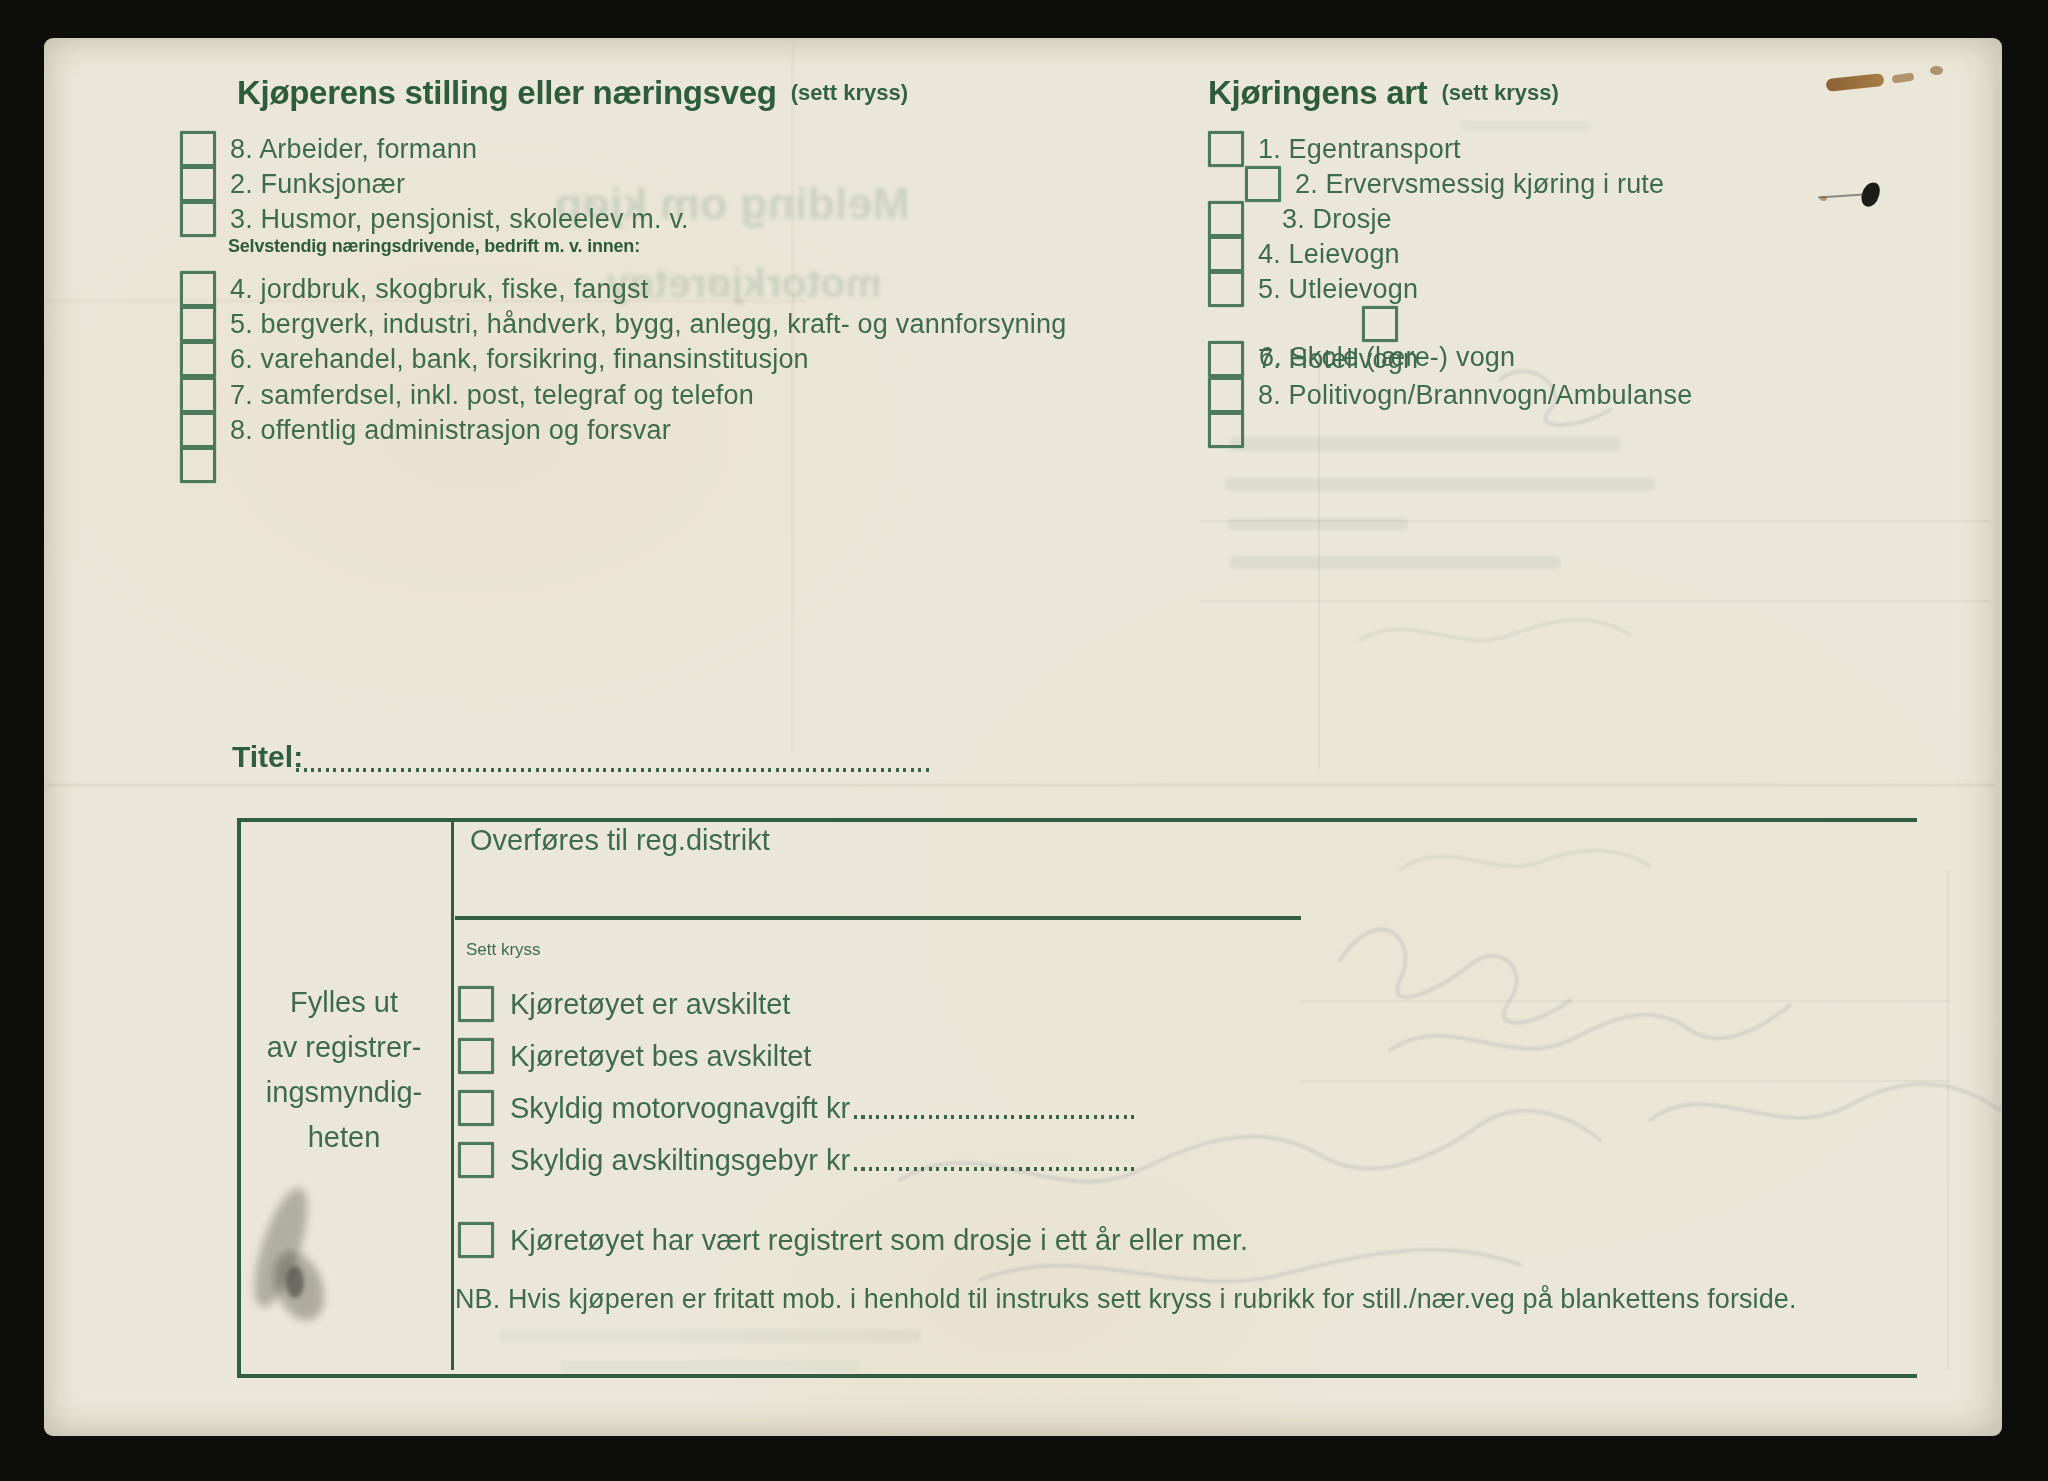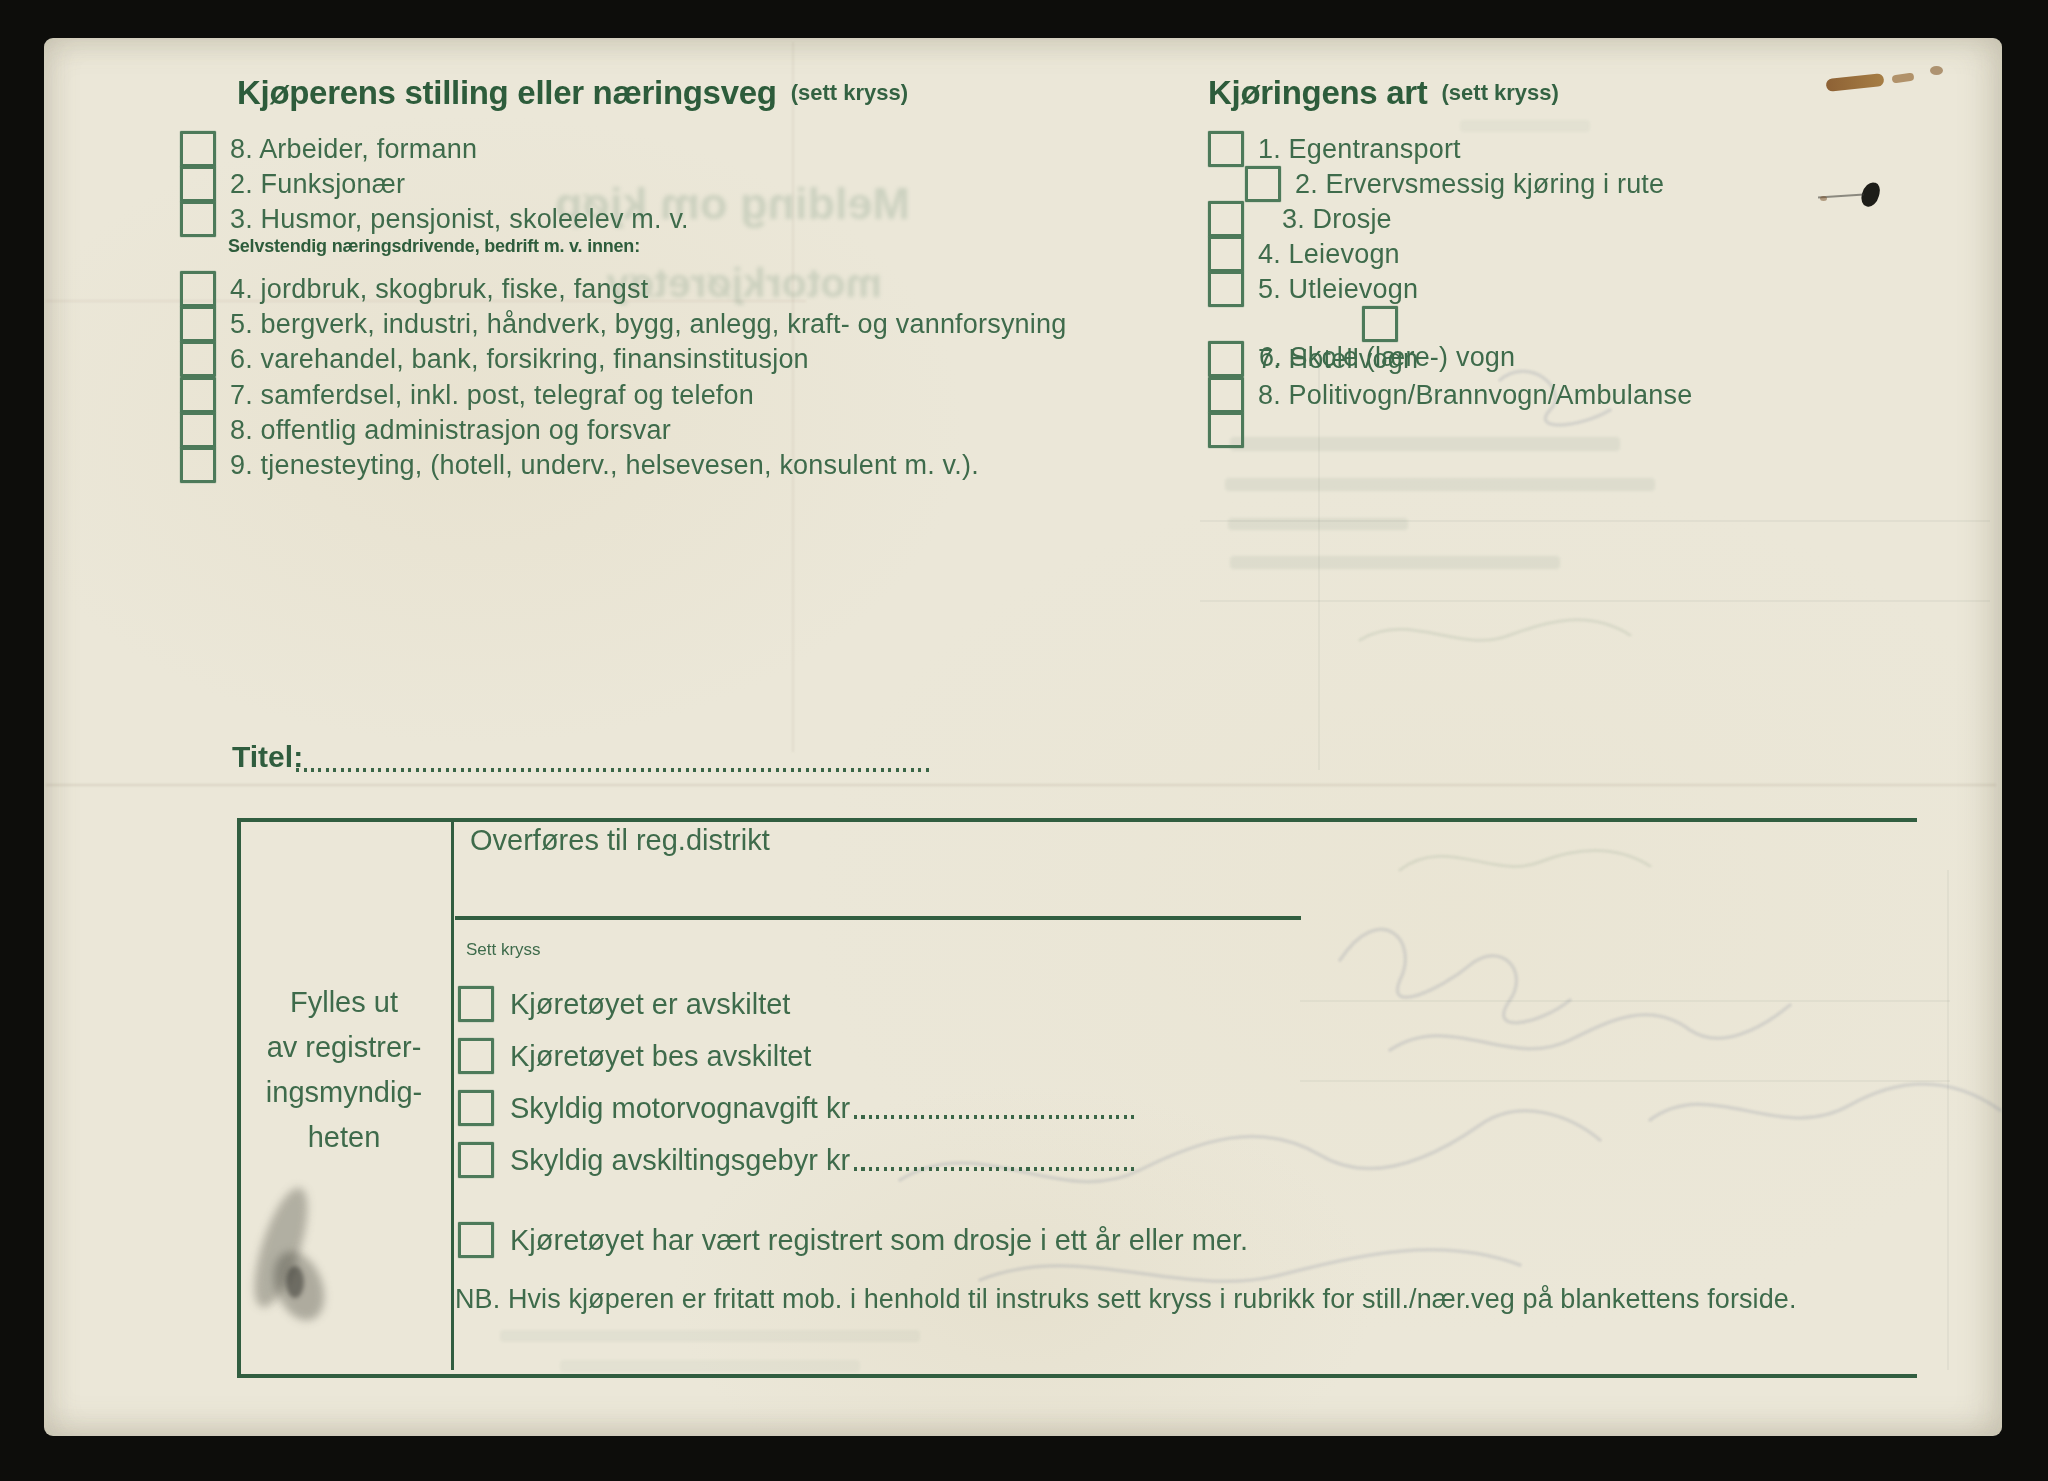--- a/index.html
+++ b/index.html
@@ -149,21 +149,20 @@
 <div class="row" style="left:180px;top:377px;">
   <span class="cb"></span>
   <span class="itm">7. samferdsel, inkl. post, telegraf og telefon</span>
 </div>
 <div class="row" style="left:180px;top:412px;">
   <span class="cb"></span>
   <span class="itm">8. offentlig administrasjon og forsvar</span>
 </div>
 <div class="row" style="left:180px;top:447px;">
   <span class="cb"></span>
-  <span class="itm">9. tjenesteyting, (hotell, underv., helsevesen, konsulent m. v.).</span>
 </div>
 
 <div class="hdr" style="left:1208px;top:74px;">
   <span>Kjøringens art</span><span class="sfx">(sett kryss)</span>
 </div>
 
 <div class="row" style="left:1208px;top:131px;">
   <span class="cb"></span>
   <span class="itm">1. Egentransport</span>
 </div>

